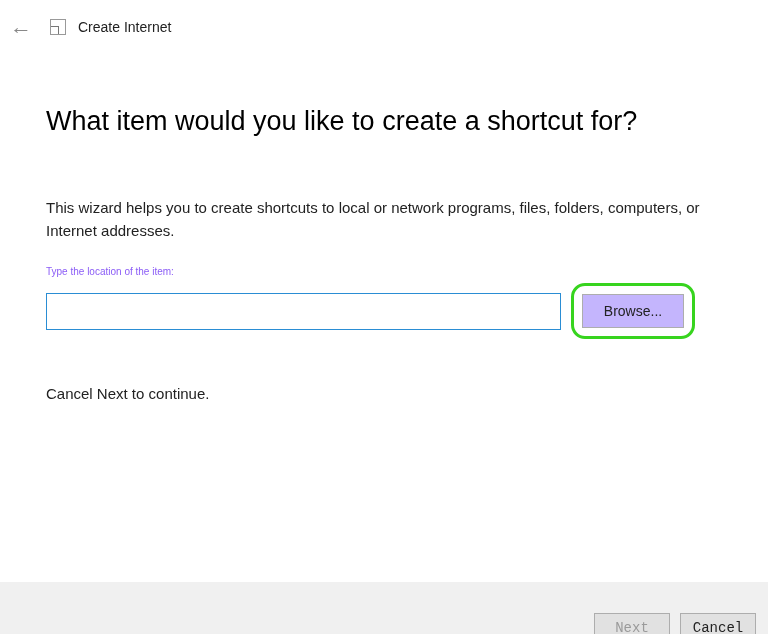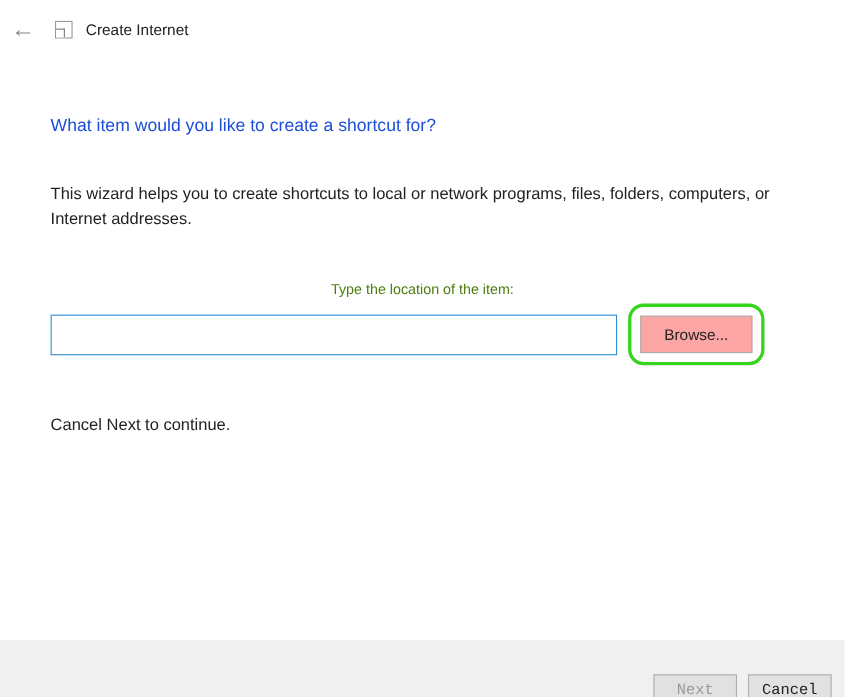--- a/index.html
+++ b/index.html
@@ -48,37 +48,36 @@
       border-bottom: none;
     }
     .window-title {
       font-size: 14px;
       color: #222;
     }
     .content {
       padding: 0 46px;
     }
     .main-heading {
-      font-size: 16px;
-      color: #1d4ed8;
+      font-size: 27px;
+      color: #000000;
       font-weight: 400;
       margin-top: 52px;
-      margin-bottom: 42px;
+      margin-bottom: 60px;
     }
     .description {
       font-size: 15px;
       color: #222;
       line-height: 1.5;
-      margin-bottom: 44px;
+      margin-bottom: 24px;
     }
     .field-label {
-      font-size: 13px;
-      color: #4d7c0f;
+      font-size: 10px;
+      color: #8b5cf6;
       margin-bottom: 6px;
-      text-align: center;
     }
     .input-row {
       display: flex;
       align-items: center;
       gap: 10px;
     }
     .location-input {
       width: 515px;
       height: 37px;
       border: 1px solid #2a8dd4;
@@ -89,21 +88,21 @@
     }
     .browse-highlight {
       border: 3px solid #37d41e;
       border-radius: 14px;
       padding: 8px;
       display: inline-flex;
     }
     .browse-button {
       width: 102px;
       height: 34px;
-      background: #fca5a5;
+      background: #c4b5fd;
       border: 1px solid #adadad;
       font-size: 14px;
       color: #222;
       cursor: pointer;
       font-family: inherit;
     }
     .continue-text {
       font-size: 15px;
       color: #222;
       margin-top: 46px;

